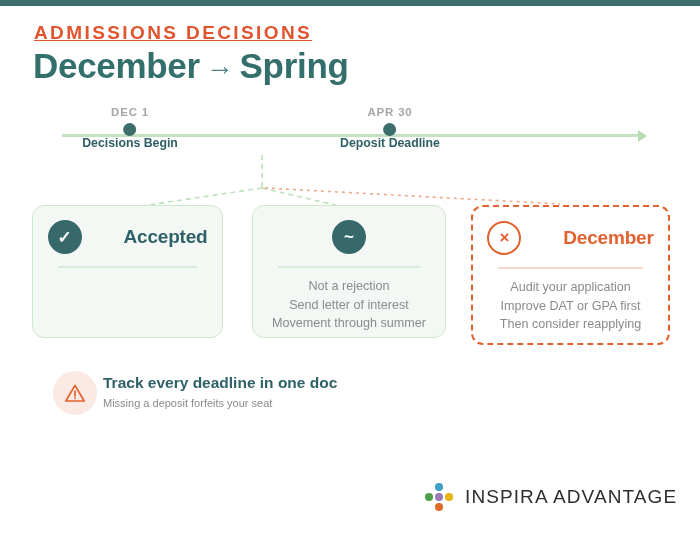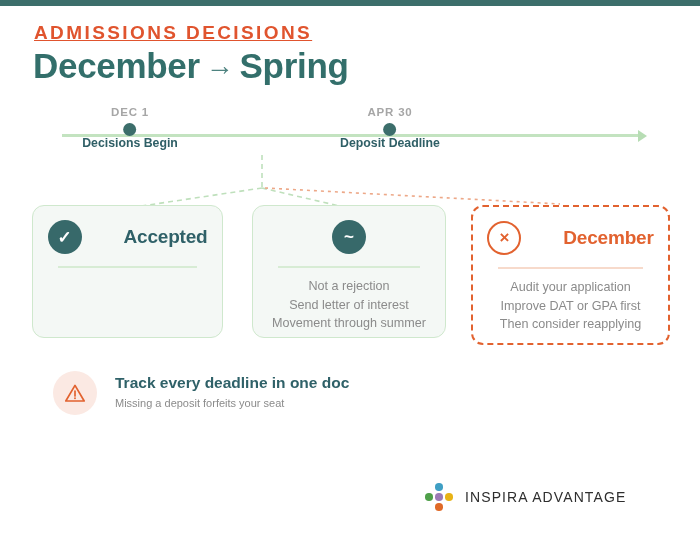--- a/index.html
+++ b/index.html
@@ -173,21 +173,21 @@
     color: #8b8b8b;
     line-height: 18.5px;
   }
 
   
   .note {
     position: absolute;
     left: 53px; top: 371px;
     display: flex;
     align-items: center;
-    gap: 18px;
+    gap: 6px;
   }
   .note-icon {
     width: 44px; height: 44px;
     border-radius: 50%;
     background: #fbe9e3;
     display: flex;
     align-items: center;
     justify-content: center;
     flex: 0 0 auto;
   }
@@ -222,21 +222,21 @@
     width: 7.5px; height: 7.5px;
     border-radius: 50%;
     display: block;
   }
   .d-top    { left: 11px; top: 1px;  background: #3f9fc4; }
   .d-left   { left: 1px;  top: 11px; background: #4fa04a; }
   .d-center { left: 11px; top: 11px; background: #9b7bb5; }
   .d-right  { left: 21px; top: 11px; background: #e8b316; }
   .d-bottom { left: 11px; top: 21px; background: #e06a28; }
   .logo-text {
-    font-size: 14px;
+    font-size: 19px;
     letter-spacing: 1.1px;
     color: #2e2e2e;
     font-family: "Liberation Sans", sans-serif;
   }
 </style>
 </head>
 <body>
 
 <div class="top-bar"></div>
 

